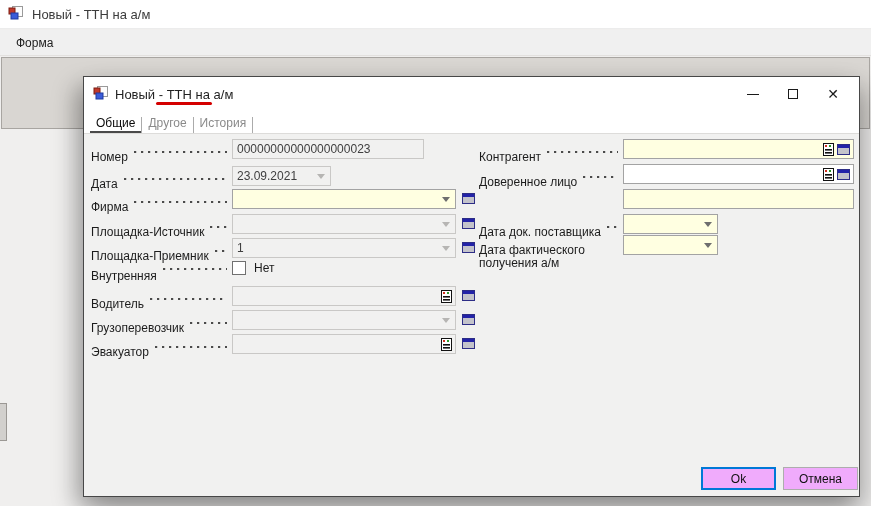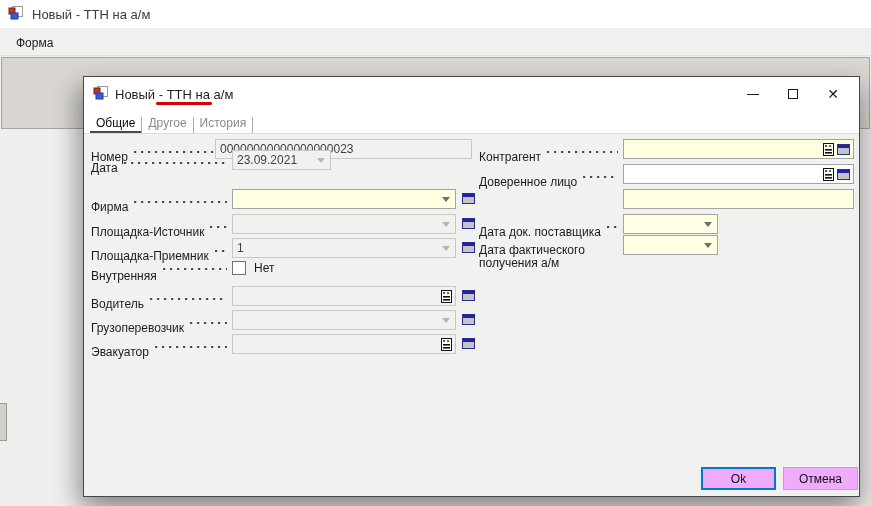--- a/index.html
+++ b/index.html
@@ -134,26 +134,26 @@
     </div>
   </div>
 
   <div class="dlg-body"></div>
 
   <div class="row" style="top:62px">
     <div class="lblwrap lcol">
         <span class="lbl">Номер</span>
         <span class="leader"></span>
       </div>
-    <div class="field disabled" style="left:131px;width:257px">
+    <div class="field disabled" style="left:148px;width:192px">
       <span class="val">00000000000000000023</span>
     </div>
   </div>
 
-  <div class="row" style="top:73px">
+  <div class="row" style="top:89px">
     <div class="lblwrap lcol">
         <span class="lbl">Дата</span>
         <span class="leader"></span>
       </div>
     <div class="field disabled" style="left:148px;width:99px">
       <span class="val">23.09.2021</span>
       <span class="arrow dim"></span>
     </div>
   </div>
 

